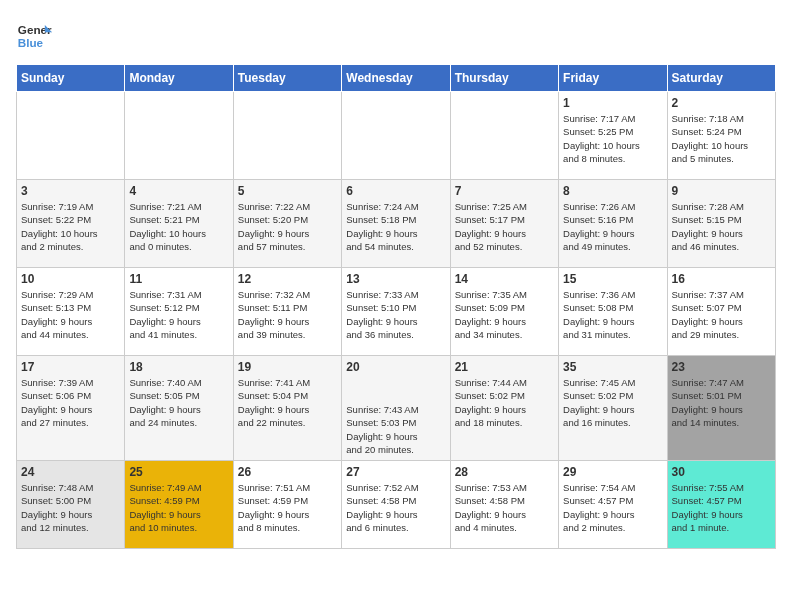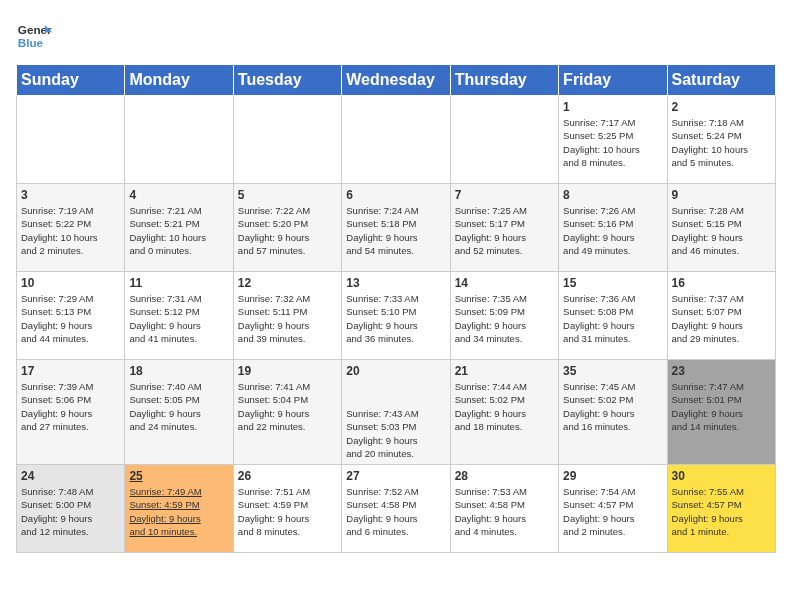--- a/index.html
+++ b/index.html
@@ -38,21 +38,21 @@
       color: #555;
     }
     .calendar {
       width: 100%;
       border-collapse: collapse;
       table-layout: fixed;
     }
     .calendar th {
       background: #3a6dc5;
       color: #fff;
-      font-size: 16px;
+      font-size: 12px;
       font-weight: bold;
       padding: 6px 4px;
       text-align: left;
       border: 1px solid #fff;
     }
     .calendar td {
       border: 1px solid #ccc;
       vertical-align: top;
       padding: 4px;
       font-size: 10px;
@@ -282,21 +282,21 @@
         </td>
       </tr>
       <tr>
         <td style="background: #e5e5e5;">
           <div class="day-number">24</div>
           <div class="day-info" style="white-space: pre-line;">Sunrise: 7:48 AM
 Sunset: 5:00 PM
 Daylight: 9 hours
 and 12 minutes.</div>
         </td>
-        <td style="background: #fdba74; text-decoration: underline;">
+        <td style="background: #eab308;">
           <div class="day-number">25</div>
           <div class="day-info" style="white-space: pre-line;">Sunrise: 7:49 AM
 Sunset: 4:59 PM
 Daylight: 9 hours
 and 10 minutes.</div>
         </td>
         <td style="background: rgb(255, 255, 255);">
           <div class="day-number">26</div>
           <div class="day-info" style="white-space: pre-line;">Sunrise: 7:51 AM
 Sunset: 4:59 PM
@@ -317,21 +317,21 @@
 Daylight: 9 hours
 and 4 minutes.</div>
         </td>
         <td style="background: rgb(255, 255, 255);">
           <div class="day-number">29</div>
           <div class="day-info" style="white-space: pre-line;">Sunrise: 7:54 AM
 Sunset: 4:57 PM
 Daylight: 9 hours
 and 2 minutes.</div>
         </td>
-        <td style="background: #fde047;">
+        <td style="background: #5eead4;">
           <div class="day-number">30</div>
           <div class="day-info" style="white-space: pre-line;">Sunrise: 7:55 AM
 Sunset: 4:57 PM
 Daylight: 9 hours
 and 1 minute.</div>
         </td>
       </tr>
     </tbody>
 </table>
 

